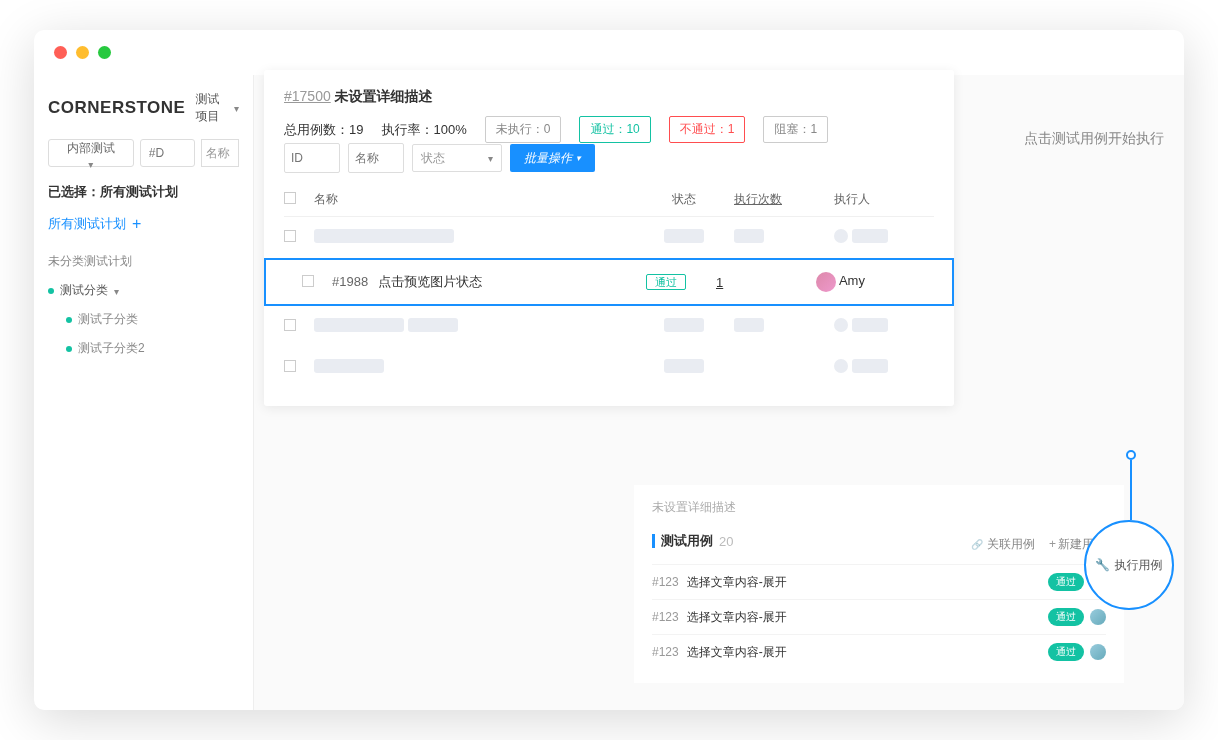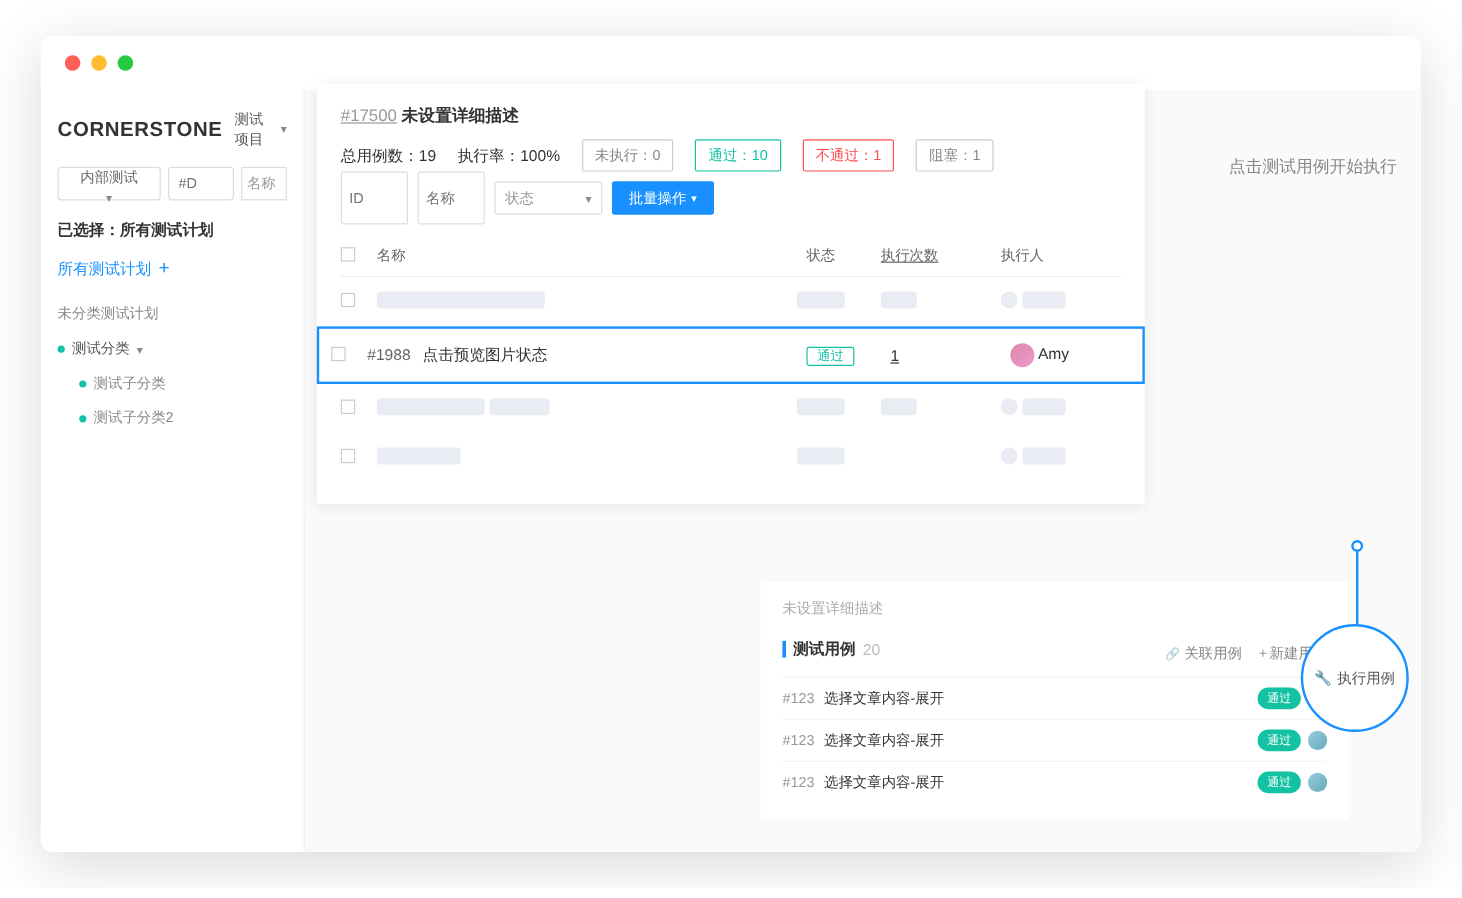--- a/index.html
+++ b/index.html
@@ -30,33 +30,33 @@
 .main { flex: 1; position: relative; background: #fafafa; }
 .panel { position: absolute; left: 10px; top: -5px; right: 230px; background: #fff; box-shadow: 0 2px 12px rgba(0,0,0,0.08); border-radius: 3px; padding: 18px 20px; z-index: 5; }
 .panel-title { font-size: 14px; margin-bottom: 10px; }
 .panel-title .tid { color: #999; text-decoration: underline; }
 .stats { display: flex; align-items: center; gap: 18px; font-size: 13px; flex-wrap: wrap; }
 .stat-badge { border: 1px solid; padding: 4px 10px; border-radius: 2px; font-size: 12px; }
 .b-gray { border-color: #ccc; color: #888; }
 .b-teal { border-color: #13c2a3; color: #13c2a3; }
 .b-red { border-color: #ff4d4f; color: #ff4d4f; }
 .filter-bar { display: flex; gap: 8px; margin-bottom: 10px; align-items: center; }
-.small-inp { border: 1px solid #ddd; height: 44px; width: 56px; padding: 0 6px; font-size: 12px; color: #999; border-radius: 2px; }
+.small-inp { border: 1px solid #ddd; height: 30px; width: 56px; padding: 0 6px; font-size: 12px; color: #999; border-radius: 2px; }
 .status-sel { border: 1px solid #ddd; height: 28px; width: 90px; padding: 0 8px; font-size: 12px; color: #999; display: flex; align-items: center; justify-content: space-between; border-radius: 2px; }
-.batch-btn { background: #1890ff; color: #fff; border: none; height: 28px; padding: 0 14px; font-size: 12px; border-radius: 2px; display: flex; align-items: center; gap: 4px; cursor: pointer; }
+.batch-btn { background: #1890ff; color: #fff; border: none; height: 28px; padding: 0 14px; font-size: 12px; border-radius: 2px; display: flex; align-items: center; gap: 4px; cursor: pointer; font-style: italic; }
 .table-head { display: flex; align-items: center; padding: 8px 0; color: #666; font-size: 12px; border-bottom: 1px solid #f0f0f0; }
 .col-cb { width: 30px; }
 .col-name { flex: 1; }
 .col-status { width: 100px; text-align: center; }
 .col-count { width: 100px; text-align: left; text-decoration: underline; }
 .col-exec { width: 100px; text-align: left; }
 .row { display: flex; align-items: center; padding: 12px 0; }
 .cb { width: 12px; height: 12px; border: 1px solid #ccc; display: inline-block; }
 .skel { background: #e9ecf2; border-radius: 3px; height: 14px; display: inline-block; }
-.row.selected { border: 2px solid #1890ff; margin: 0 -20px; padding: 12px 10px; }
+.row.selected { border: 2px solid #1890ff; margin: 0 -20px; padding: 12px 36px; }
 .pass-tag { border: 1px solid #13c2a3; color: #13c2a3; padding: 1px 8px; font-size: 11px; border-radius: 2px; }
 .avatar { width: 20px; height: 20px; border-radius: 50%; background: linear-gradient(135deg,#d8a,#e9c); display: inline-block; vertical-align: middle; }
 .side-hint { position: absolute; right: 20px; top: 55px; color: #888; font-size: 14px; }
 .lower { position: absolute; right: 60px; left: 380px; top: 410px; background: #fff; padding: 14px 18px; }
 .sec-title { display: flex; align-items: center; gap: 6px; font-size: 13px; font-weight: 600; margin-bottom: 6px; }
 .bar { width: 3px; height: 14px; background: #1890ff; }
 .sec-sub { font-size: 12px; color: #aaa; margin-bottom: 16px; }
 .sec-row { display: flex; justify-content: space-between; align-items: center; margin-bottom: 8px; }
 .sec-links { display: flex; gap: 14px; font-size: 12px; color: #888; }
 .case-item { display: flex; justify-content: space-between; align-items: center; padding: 8px 0; font-size: 12px; border-top: 1px solid #f3f3f3; }

